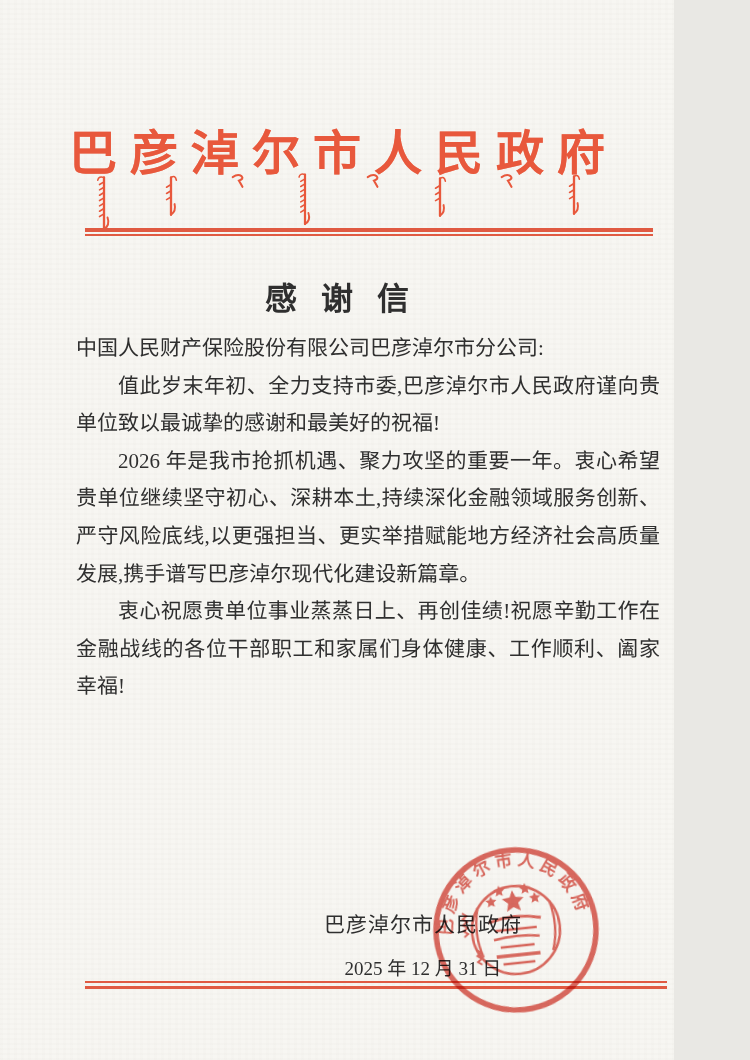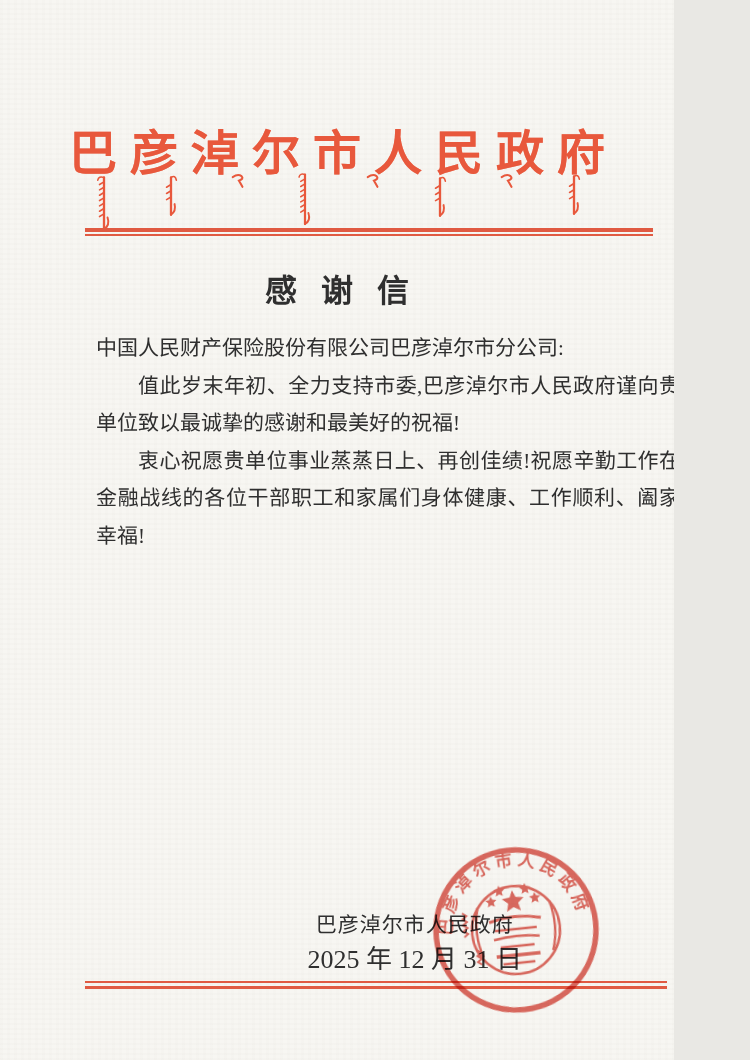--- a/index.html
+++ b/index.html
@@ -38,41 +38,41 @@
     position:absolute;top:172px;left:96px;width:486px;
     display:flex;justify-content:space-between;align-items:flex-start;
   }
   .mongolian-row svg{display:block;}
   .m-stroke{stroke:var(--accent);fill:none;stroke-linecap:round;}
   .head-rule{position:absolute;left:85px;width:568px;top:228px;}
   .head-rule .thick{height:3.5px;background:var(--rule);}
   .head-rule .thin{height:1.5px;background:var(--rule);margin-top:2.5px;}
   
   .letter-title{
-    position:absolute;top:265px;left:0;width:100%;
+    position:absolute;top:273px;left:0;width:100%;
     text-align:center;
     font-size:32px;font-weight:700;color:var(--ink);
     letter-spacing:24px;padding-left:24px;
     white-space:nowrap;
   }
   
   .body-text{
-    position:absolute;top:330px;left:96px;width:584px;
+    position:absolute;top:330px;left:76px;width:584px;
     font-size:21px;line-height:37.6px;color:var(--ink);
     text-align:justify;
   }
   .body-text .salutation{text-indent:0;}
   .body-text p.para{text-indent:2em;}
   
   .signature{
     position:absolute;top:908px;right:152px;
     text-align:center;color:var(--ink);
   }
   .signature .sig-org{font-size:21px;letter-spacing:1px;white-space:nowrap;}
-  .signature .sig-date{font-size:26px;white-space:nowrap;}
+  .signature .sig-date{font-size:19px;margin-top:15px;white-space:nowrap;}
   
   .foot-rule{position:absolute;left:85px;width:582px;top:981px;}
   .foot-rule .thin{height:2px;background:var(--rule);}
   .foot-rule .thick{height:2.5px;background:var(--rule);margin-top:3px;}
   
   .seal{
     position:absolute;top:842px;left:428px;width:176px;height:176px;
     opacity:.85;
     mix-blend-mode:multiply;
     filter:blur(.35px);
@@ -142,20 +142,21 @@
     <div class="thick"></div>
       <div class="thin"></div>
   </div>
 
   <div class="letter-title">感谢信</div>
 
   <div class="body-text">
     <p class="salutation">中国人民财产保险股份有限公司巴彦淖尔市分公司:</p>
     <div id="paragraphs">
         <p class="para">值此岁末年初、全力支持市委,巴彦淖尔市人民政府谨向贵单位致以最诚挚的感谢和最美好的祝福!</p>
+        <p class="para">2026 年是我市抢抓机遇、聚力攻坚的重要一年。衷心希望贵单位继续坚守初心、深耕本土,持续深化金融领域服务创新、严守风险底线,以更强担当、更实举措赋能地方经济社会高质量发展,携手谱写巴彦淖尔现代化建设新篇章。</p>
         <p class="para">衷心祝愿贵单位事业蒸蒸日上、再创佳绩!祝愿辛勤工作在金融战线的各位干部职工和家属们身体健康、工作顺利、阖家幸福!</p>
       </div>
   </div>
 
   <div class="signature">
     <div class="sig-org">巴彦淖尔市人民政府</div>
     <div class="sig-date">2025 年 12 月 31 日</div>
   </div>
 
   <div class="foot-rule">

